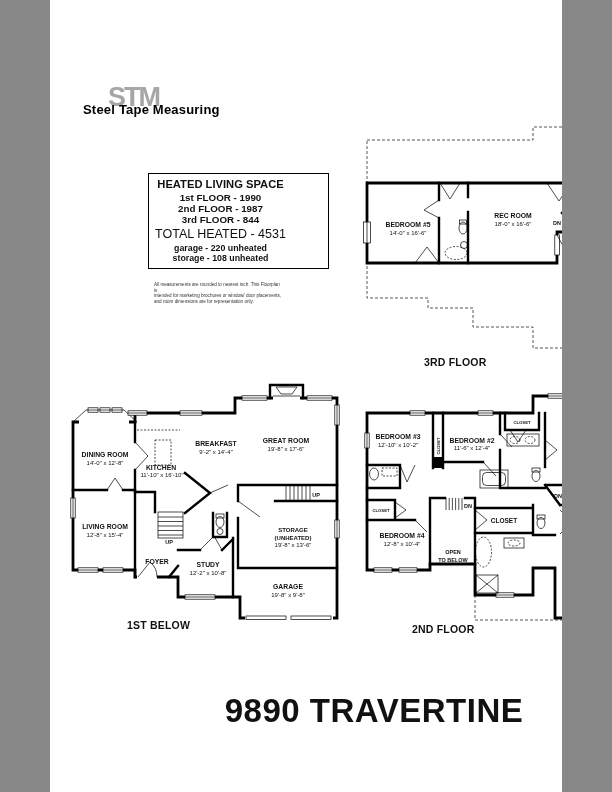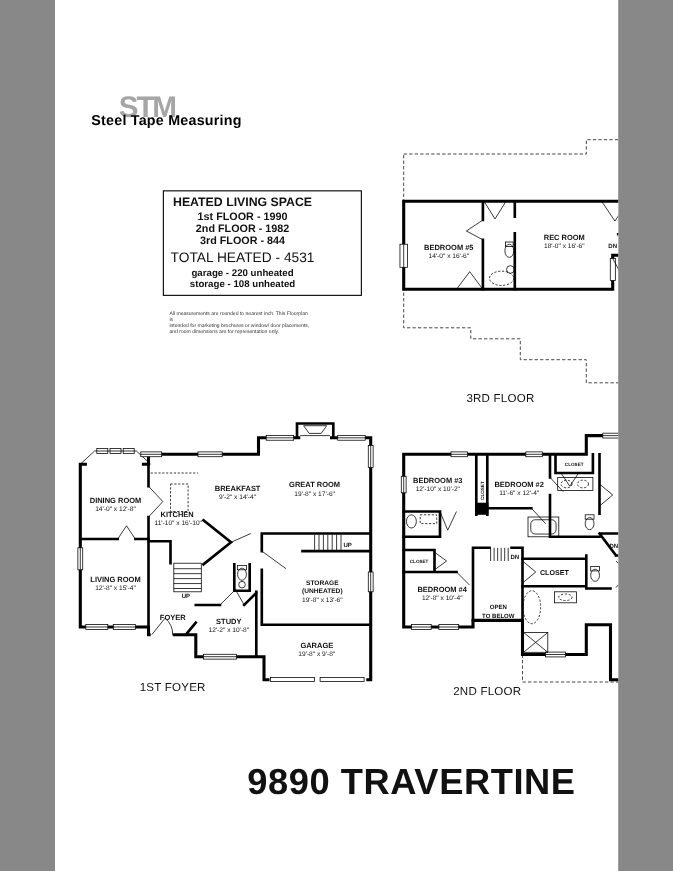--- a/index.html
+++ b/index.html
@@ -12,21 +12,21 @@
   
   .sumbox{left:98px;top:173px;width:181px;height:96px;border:1.6px solid #000;box-sizing:border-box;}
   .sumin{padding:4px 40px 0 4px;text-align:center;}
   .sumtitle{font-size:11.2px;font-weight:bold;margin-bottom:2px;}
   .sumline{font-size:9.8px;font-weight:bold;line-height:11px;}
   .sumtotal{font-size:12.5px;font-weight:normal;margin-top:2px;}
   .sumun{font-size:8.8px;font-weight:bold;line-height:9.5px;}
   .sumun:first-of-type{margin-top:3px;}
   .disc{left:104px;top:282px;width:130px;font-size:4.6px;line-height:5.6px;color:#333;}
   
-  .flabel{font-size:10.5px;font-weight:normal;letter-spacing:.2px;text-align:right;}
+  .flabel{font-size:10.5px;font-weight:bold;letter-spacing:.2px;text-align:right;}
   .address{left:0;top:692px;width:648px;text-align:center;font-size:33px;font-weight:bold;letter-spacing:.5px;}
   
   svg{position:absolute;overflow:visible;}
   .wallf{fill:#fff;stroke:#000;stroke-width:2.8;stroke-linejoin:miter;}
   .iwall{fill:none;stroke:#000;stroke-width:2.4;stroke-linecap:square;}
   .thin{fill:none;stroke:#000;stroke-width:.7;}
   .dash{fill:none;stroke:#444;stroke-width:.9;stroke-dasharray:3 2;}
   .dashthin{fill:none;stroke:#000;stroke-width:.7;stroke-dasharray:2 1.5;}
   .win{fill:#fff;stroke:#000;stroke-width:.7;}
   .blk{fill:#000;stroke:none;}
@@ -41,21 +41,21 @@
 
 <div class="page">
 
   <div class="abs monogram">STM</div>
   <div class="abs logotext">Steel Tape Measuring</div>
 
   <div class="abs sumbox">
     <div class="sumin">
       <div class="sumtitle">HEATED LIVING SPACE</div>
       <div class="sumline">1st FLOOR - 1990</div>
-      <div class="sumline">2nd FLOOR - 1982</div>
+      <div class="sumline">2nd FLOOR - 1987</div>
       <div class="sumline">3rd FLOOR - 844</div>
       <div class="sumtotal">TOTAL HEATED - 4531</div>
       <div class="sumun" style="margin-top:3px;">garage - 220 unheated</div>
       <div class="sumun">storage - 108 unheated</div>
     </div>
   </div>
 
   <div class="abs disc">
     <div>All measurements are rounded to nearest inch. This Floorplan is</div>
     <div>intended for marketing brochures or window/ door placements,</div>
@@ -197,21 +197,21 @@
     <text class="small" x="246" y="127">UP</text>
     <text class="room" x="87" y="194">FOYER</text>
     <text class="room" x="138" y="197">STUDY</text>
     <text class="dims" x="138" y="204.5">12'-2" x 10'-8"</text>
     <text class="dims" x="223" y="162" style="font-weight:bold">STORAGE</text>
     <text class="dims" x="223" y="169.5" style="font-weight:bold">(UNHEATED)</text>
     <text class="dims" x="223" y="177">19'-8" x 13'-6"</text>
     <text class="room" x="218" y="219">GARAGE</text>
     <text class="dims" x="218" y="226.5">19'-8" x 9'-8"</text>
   </svg>
-  <div class="abs flabel" style="left:77px;top:619px;">1ST FOYER</div>
+  <div class="abs flabel" style="left:77px;top:619px;">1ST BELOW</div>
 
   <svg style="left:310px;top:390px;" width="295" height="250" viewBox="0 0 295 250">
     <path class="dash" d="M115,205 V230 H270 V178"></path>
     <path class="wallf" d="M7,23 H173 V6 H270 V178 H252 V228 H195 V178 H173 V205 H115 V174 H70 V180 H7 Z"></path>
     <g>
       <path class="iwall" d="M73,23 V78 M83,23 V78"></path>
       <rect class="blk" x="72" y="67" width="12" height="11"></rect>
       <path class="iwall" d="M7,75 H40 M40,75 V98 M7,98 H40"></path>
       <path class="iwall" d="M7,110 H35 M35,110 V130 M7,130 H35 M35,130 H55"></path>
       <path class="iwall" d="M70,108 V174 M115,108 V174 M70,108 H85 M105,108 H115"></path>

